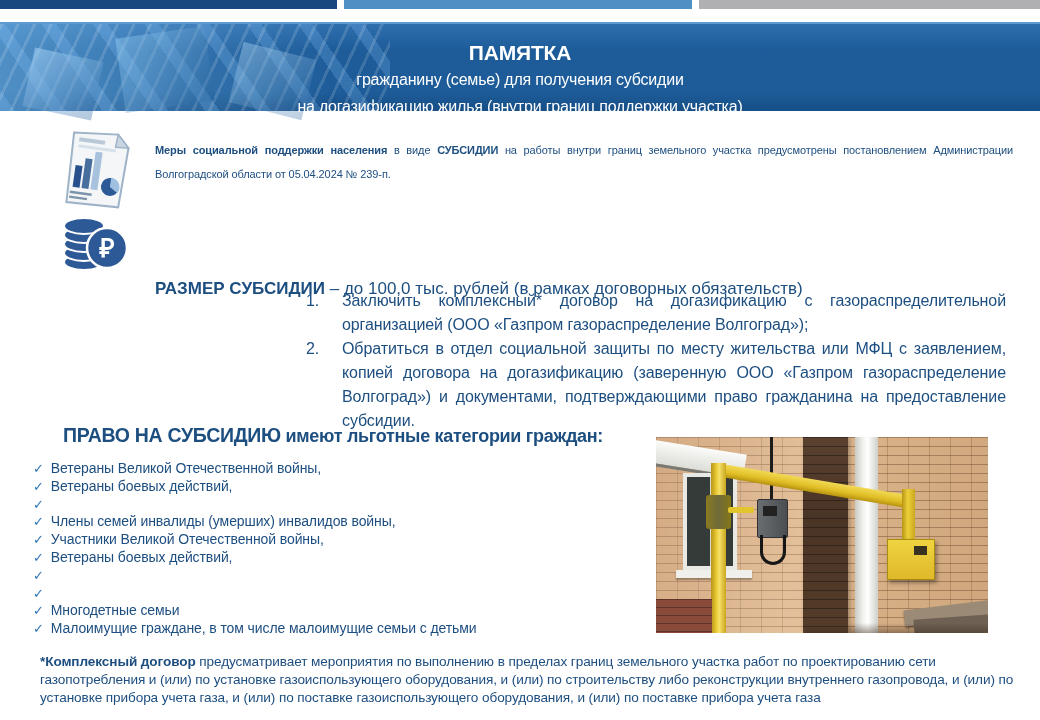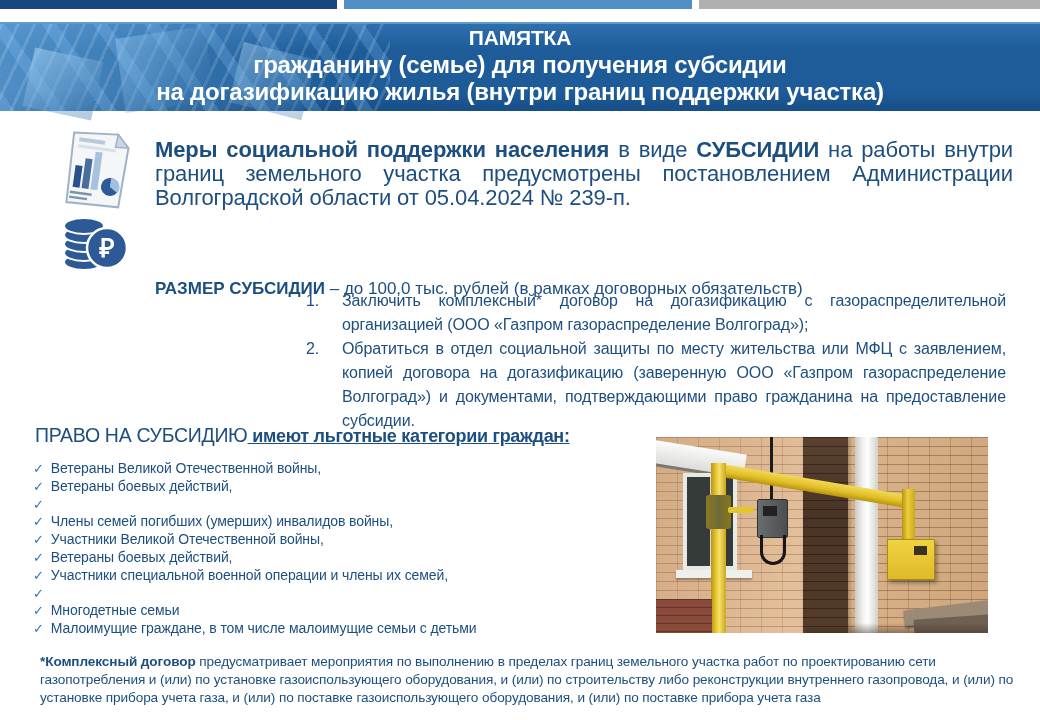--- a/index.html
+++ b/index.html
@@ -21,39 +21,39 @@
   .band-pattern { position:absolute; left:0; top:0; width:390px; height:100%;
           background:
             repeating-linear-gradient(115deg, rgba(255,255,255,.14) 0 3px, rgba(255,255,255,0) 3px 15px),
             repeating-linear-gradient(55deg, rgba(140,200,255,.22) 0 12px, rgba(140,200,255,0) 12px 42px),
             linear-gradient(90deg, rgba(120,185,235,.55), rgba(29,92,153,0) 85%);
           }
   .band-cube { position:absolute; background:linear-gradient(135deg, rgba(170,215,250,.55), rgba(40,100,160,.35)); }
   .cube1 { left:28px; top:30px; width:70px; height:60px; transform:rotate(12deg); }
   .cube2 { left:120px; top:8px; width:90px; height:75px; transform:rotate(-8deg); background:linear-gradient(135deg, rgba(150,205,245,.45), rgba(30,90,150,.30)); }
   .cube3 { left:235px; top:26px; width:75px; height:62px; transform:rotate(14deg); background:linear-gradient(135deg, rgba(185,225,252,.4), rgba(35,95,155,.3)); }
-  .band-title { position:relative; text-align:center; color:#ffffff; padding-top:0; letter-spacing:-0.2px; }
+  .band-title { position:relative; text-align:center; color:#ffffff; padding-top:15px; letter-spacing:-0.2px; }
   .band-title .l1 { font-size:21px; font-weight:bold; line-height:27px; }
-  .band-title .l2, .band-title .l3 { font-size:24px; font-weight:bold; line-height:27px; }
-
-  
-  .intro-text { position:absolute; left:155px; top:138px; width:858px; font-size:22px; line-height:24px;
+  .band-title .l2, .band-title .l3 { font-size:16px; font-weight:normal; line-height:27px; }
+
+  
+  .intro-text { position:absolute; left:155px; top:138px; width:858px; font-size:11px; line-height:24px;
                 text-align:justify; letter-spacing:-0.1px; }
   .amount-text { position:absolute; left:155px; top:233px; width:870px; font-size:17px;margin-top:46px; }
   b, strong { font-weight:bold; }
 
   .howto-heading { position:absolute; left:28px; top:290px; font-size:18.5px; font-weight:bold; letter-spacing:-0.3px; }
   .howto-list { position:absolute; left:304px; top:289px; width:702px; list-style:none; counter-reset:num; }
   .howto-list li { counter-increment:num; position:relative; padding-left:38px; font-size:16px; line-height:24px;
                    text-align:justify; letter-spacing:-0.1px; }
   .howto-list li::before { content:counter(num) "."; position:absolute; left:2px; top:0; }
 
   .elig-heading { position:absolute; left:35px; top:424px; letter-spacing:-0.3px; }
-  .elig-heading .big { font-size:19.5px; font-weight:normal; }
-  .elig-heading .rest { font-size:18px; font-weight:bold;text-decoration:underline; }
+  .elig-heading .big { font-size:19.5px; font-weight:bold;margin-left:28px; }
+  .elig-heading .rest { font-size:18px; font-weight:bold; }
   .elig-list { position:absolute; left:33px; top:460px; width:610px; list-style:none; }
   .elig-list li { display:flex; gap:7px; font-size:14px; line-height:17.8px; letter-spacing:-0.1px; }
   .elig-list .chk { color:#2e75b6; font-size:13px; flex:0 0 auto; }
 
   .footnote { position:absolute; left:40px; top:653px; width:980px; font-size:13.6px; line-height:18px;
               letter-spacing:-0.1px; }
   .footnote b { font-weight:bold; }
 
   
   .icon-doc { position:absolute; left:57px; top:130px; width:80px; height:82px; }
@@ -180,36 +180,35 @@
         <span class="chk">✓</span>
         <span>Ветераны боевых действий,</span>
       </li>
 
       <li>
         <span class="chk">✓</span>
       </li>
 
       <li>
         <span class="chk">✓</span>
-        <span>Члены семей погибших (умерших) инвалидов войны,</span>
+        <span>Члены семей инвалиды (умерших) инвалидов войны,</span>
       </li>
 
       <li>
         <span class="chk">✓</span>
         <span>Участники Великой Отечественной войны,</span>
       </li>
 
       <li>
         <span class="chk">✓</span>
         <span>Ветераны боевых действий,</span>
       </li>
 
       <li>
         <span class="chk">✓</span>
-        <span>Участники специальной военной операции и члены их семей,</span>
       </li>
 
       <li>
         <span class="chk">✓</span>
       </li>
 
       <li>
         <span class="chk">✓</span>
         <span>Многодетные семьи</span>
       </li>

